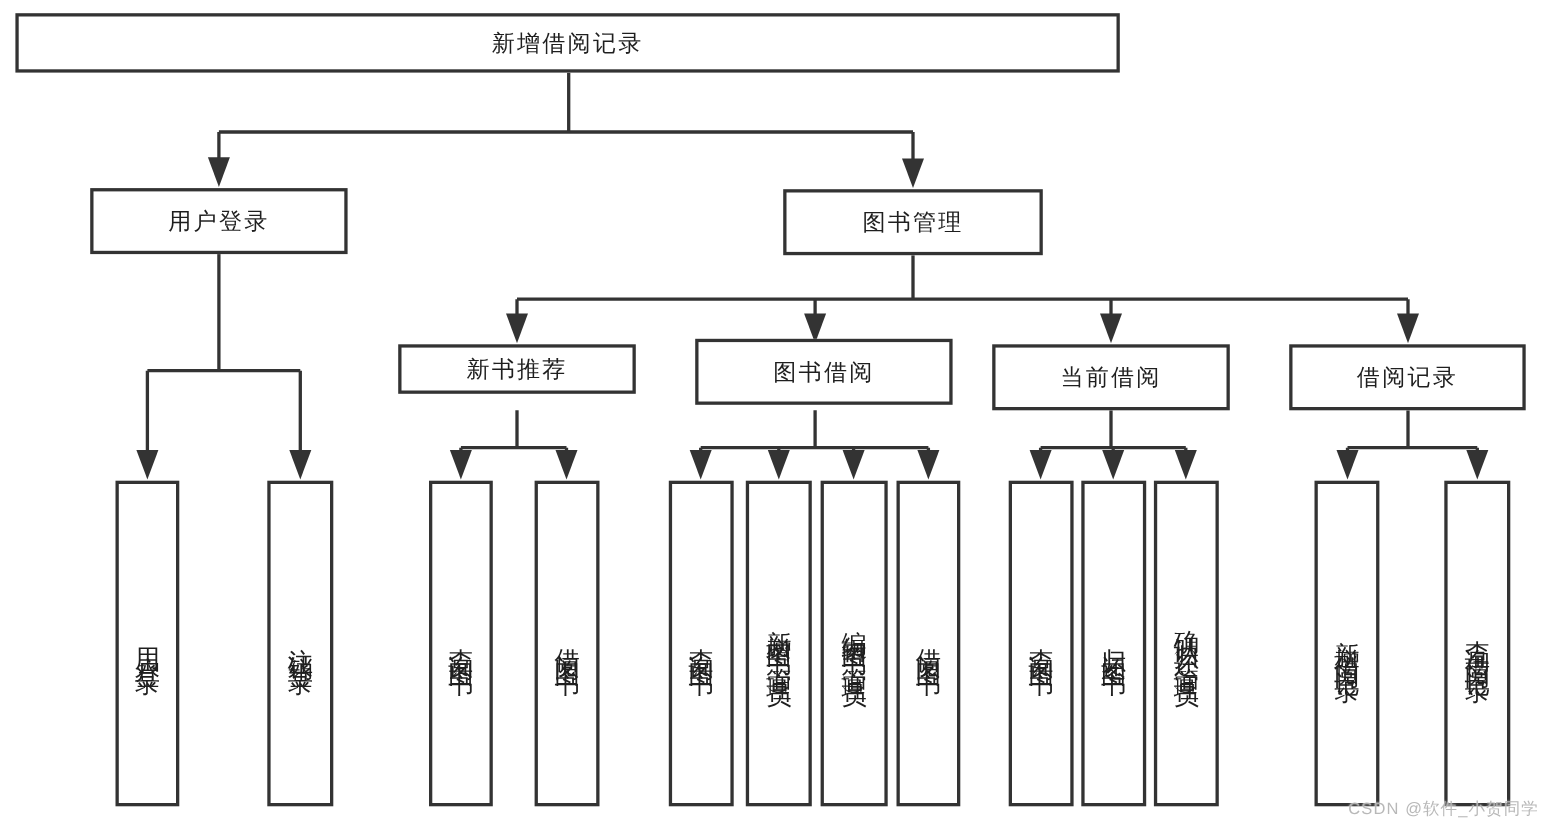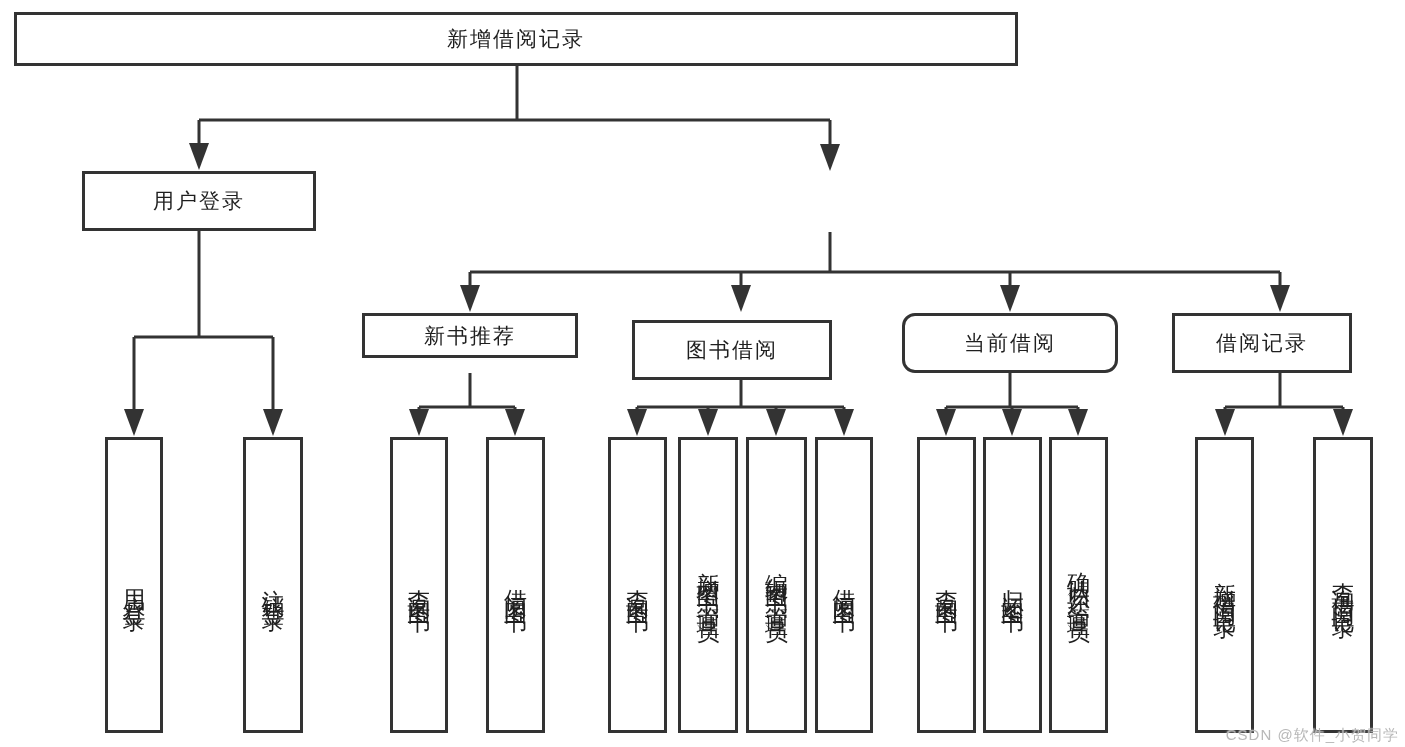--- a/index.html
+++ b/index.html
@@ -105,31 +105,34 @@
     </g>
   </svg>
 
   <div class="node hbox" style="left:14px; top:12px; width:1004px; height:54px;">
     <span>新增借阅记录</span>
   </div>
 
   <div class="node hbox" style="left:82px; top:171px; width:234px; height:60px;">
     <span>用户登录</span>
   </div>
+  <div class="node hbox" style="left:712px; top:172px; width:236px; height:60px;">
+    <span>图书管理</span>
+  </div>
 
   <div class="node hbox" style="left:362px; top:313px; width:216px; height:45px;">
     <span>新书推荐</span>
   </div>
-  <div class="node hbox" style="left:632px; top:320px; width:200px; height:60px;">
+  <div class="node hbox" style="left:632px; top:308px; width:234px; height:60px;">
     <span>图书借阅</span>
   </div>
-  <div class="node hbox" style="left:902px; top:313px; width:216px; height:60px;border-radius:13px;">
+  <div class="node hbox" style="left:902px; top:313px; width:216px; height:60px;">
     <span>当前借阅</span>
   </div>
-  <div class="node hbox" style="left:1172px; top:313px; width:180px; height:60px;">
+  <div class="node hbox" style="left:1172px; top:313px; width:215px; height:60px;">
     <span>借阅记录</span>
   </div>
 
   <div class="node vbox" style="left:105px; top:437px; width:58px; height:296px;">
     <span>用户登录</span>
   </div>
   <div class="node vbox" style="left:243px; top:437px; width:60px; height:296px;">
     <span>注销登录</span>
   </div>
 

